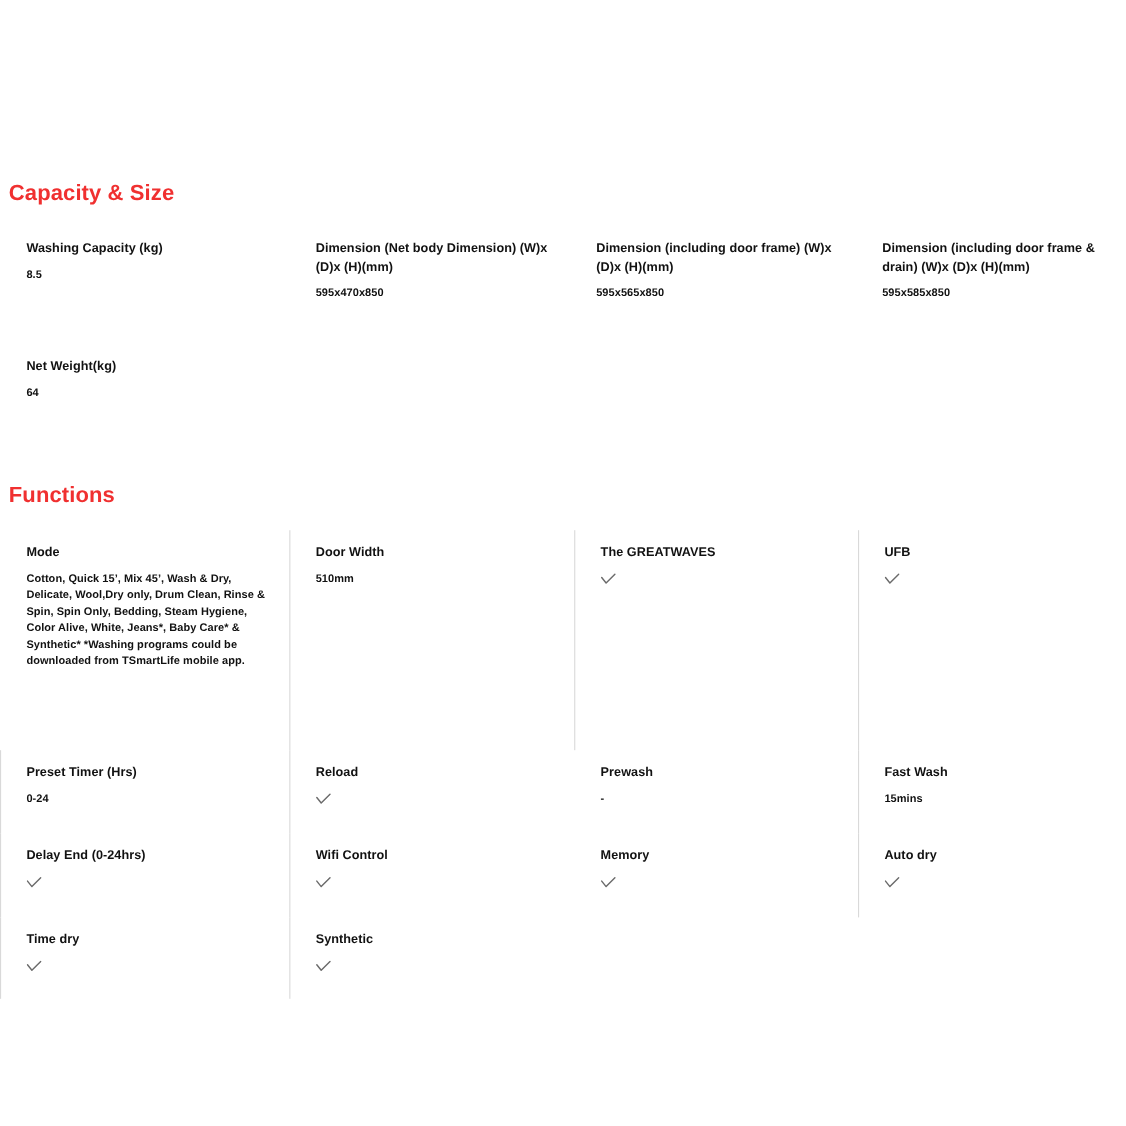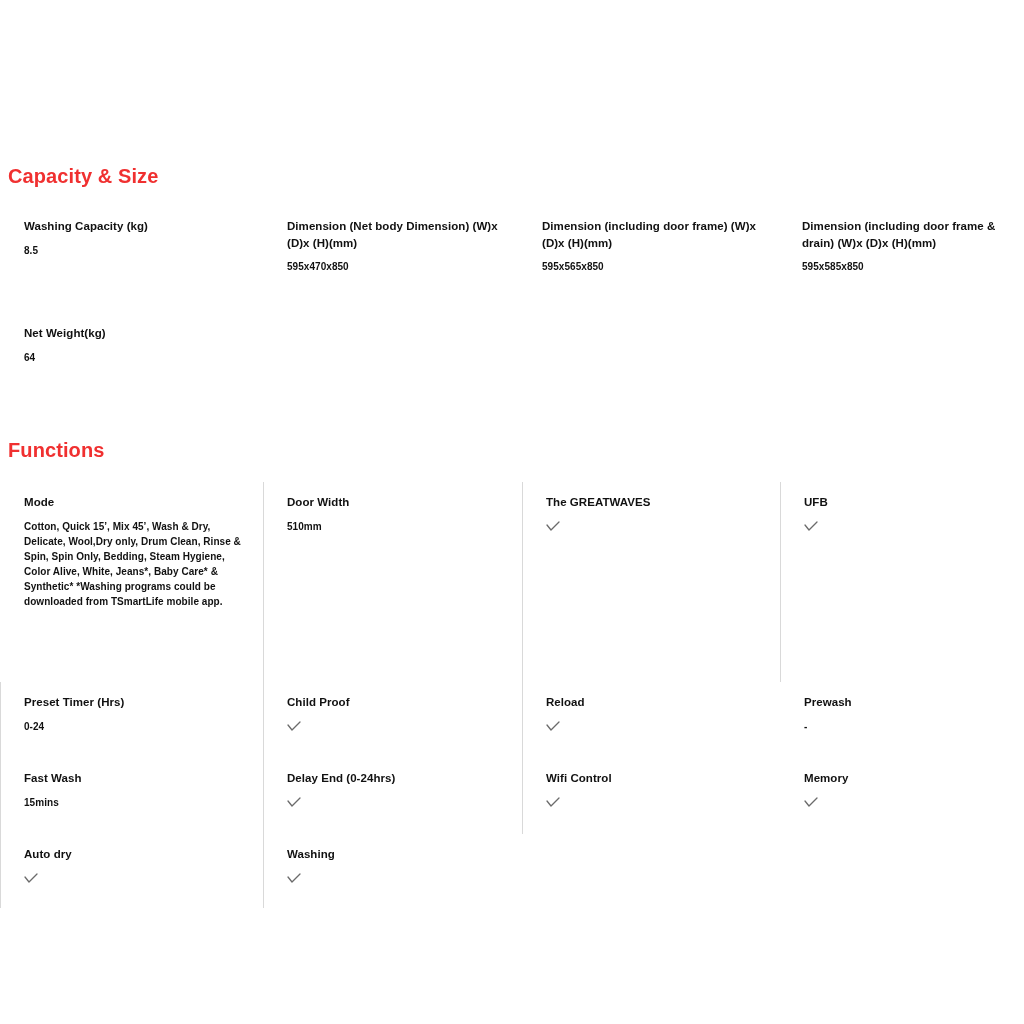--- a/index.html
+++ b/index.html
@@ -171,26 +171,20 @@
       <div class="value"><span class="check"><svg width="14" height="12" viewBox="0 0 14 12" xmlns="http://www.w3.org/2000/svg">
               <path d="M1 4 L5 9 L13 1" fill="none" stroke="#6b6b6b" stroke-width="1.3" stroke-linecap="round" stroke-linejoin="round"></path>
             </svg></span></div>
     </div>
 
     <div class="cell divider-left">
       <div class="label">Preset Timer (Hrs)</div>
       <div class="value">0-24</div>
     </div>
     <div class="cell divider-left">
-      <div class="label">Child Proof</div>
-      <div class="value"><span class="check"><svg width="14" height="12" viewBox="0 0 14 12" xmlns="http://www.w3.org/2000/svg">
-              <path d="M1 4 L5 9 L13 1" fill="none" stroke="#6b6b6b" stroke-width="1.3" stroke-linecap="round" stroke-linejoin="round"></path>
-            </svg></span></div>
-    </div>
-    <div class="cell divider-left">
       <div class="label">Reload</div>
       <div class="value"><span class="check"><svg width="14" height="12" viewBox="0 0 14 12" xmlns="http://www.w3.org/2000/svg">
               <path d="M1 4 L5 9 L13 1" fill="none" stroke="#6b6b6b" stroke-width="1.3" stroke-linecap="round" stroke-linejoin="round"></path>
             </svg></span></div>
     </div>
 
     <div class="cell">
       <div class="label">Prewash</div>
       <div class="value">-</div>
     </div>
@@ -217,20 +211,26 @@
               <path d="M1 4 L5 9 L13 1" fill="none" stroke="#6b6b6b" stroke-width="1.3" stroke-linecap="round" stroke-linejoin="round"></path>
             </svg></span></div>
     </div>
     <div class="cell divider-left">
       <div class="label">Auto dry</div>
       <div class="value"><span class="check"><svg width="14" height="12" viewBox="0 0 14 12" xmlns="http://www.w3.org/2000/svg">
               <path d="M1 4 L5 9 L13 1" fill="none" stroke="#6b6b6b" stroke-width="1.3" stroke-linecap="round" stroke-linejoin="round"></path>
             </svg></span></div>
     </div>
     <div class="cell divider-left">
-      <div class="label">Washing</div>
+      <div class="label">Time dry</div>
+      <div class="value"><span class="check"><svg width="14" height="12" viewBox="0 0 14 12" xmlns="http://www.w3.org/2000/svg">
+              <path d="M1 4 L5 9 L13 1" fill="none" stroke="#6b6b6b" stroke-width="1.3" stroke-linecap="round" stroke-linejoin="round"></path>
+            </svg></span></div>
+    </div>
+    <div class="cell divider-left">
+      <div class="label">Synthetic</div>
       <div class="value"><span class="check"><svg width="14" height="12" viewBox="0 0 14 12" xmlns="http://www.w3.org/2000/svg">
               <path d="M1 4 L5 9 L13 1" fill="none" stroke="#6b6b6b" stroke-width="1.3" stroke-linecap="round" stroke-linejoin="round"></path>
             </svg></span></div>
     </div>
   </div>
 
 </div>
 
 </body></html>

